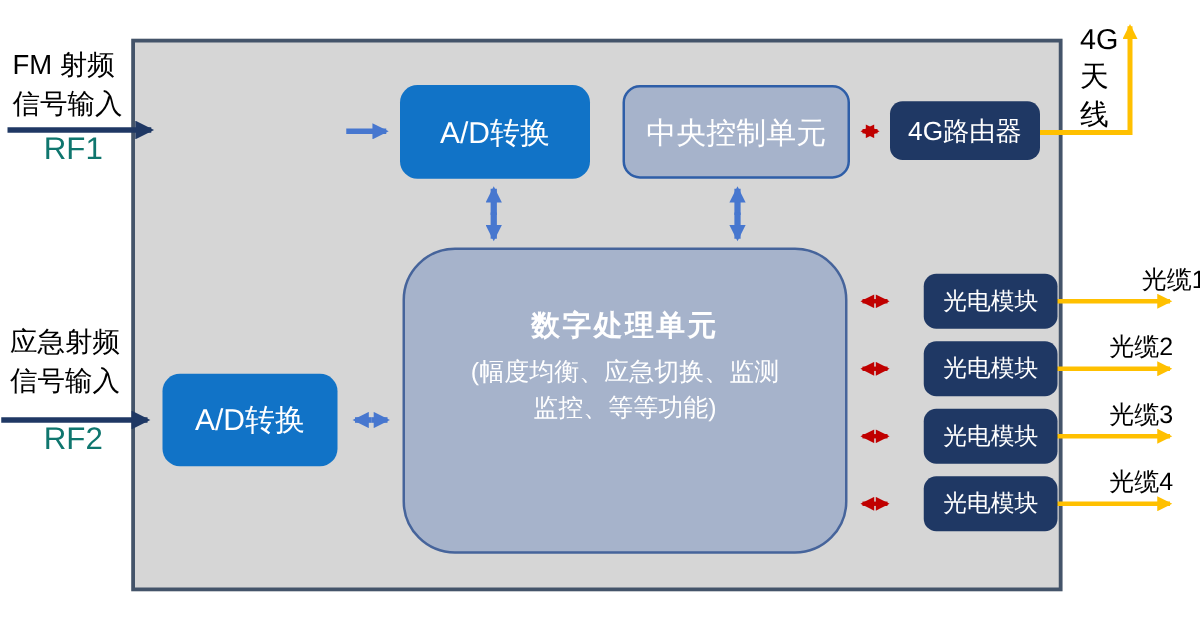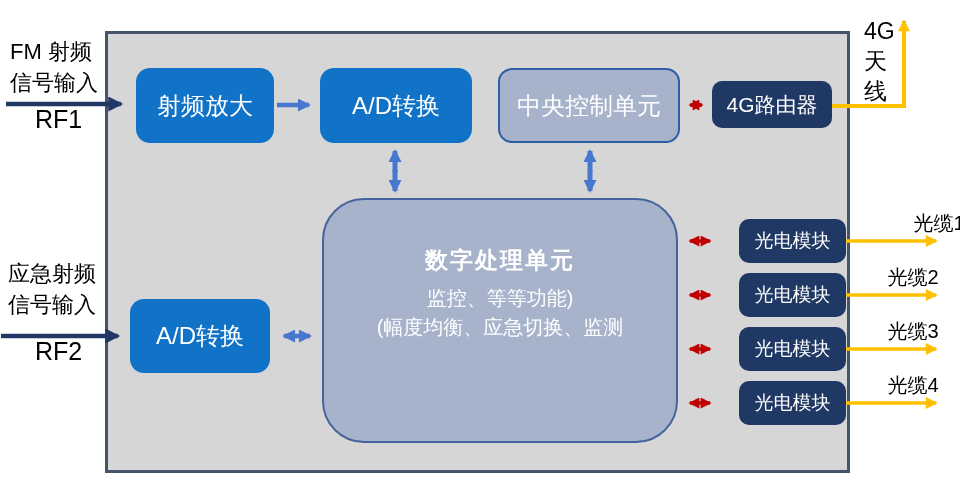--- a/index.html
+++ b/index.html
@@ -31,21 +31,21 @@
     display:flex;flex-direction:column;align-items:center;justify-content:center;
     padding-bottom:55px;color:#ffffff;text-align:center;
   }
   .dpu-title{font-size:23px;font-weight:bold;letter-spacing:2px;}
   .dpu-sub{font-size:20px;line-height:29px;margin-top:8px;}
   .oem{width:107px;height:44px;left:739px;font-size:19px;}
   .oem1{top:219px;} .oem2{top:273px;} .oem3{top:327px;} .oem4{top:381px;}
   .io-label{font-size:22px;line-height:31px;color:#000000;}
   .fm-label{left:10px;top:36px;}
   .em-label{left:8px;top:258px;}
-  .port{font-size:25px;color:#000000;}
+  .port{font-size:25px;color:#0f766e;}
   .rf1{left:35px;top:105px;}
   .rf2{left:35px;top:337px;}
   .antenna-label{left:864px;top:16px;font-size:23px;line-height:30px;color:#000;text-align:left;}
   .fiber-label{width:60px;left:883px;text-align:center;font-size:20px;color:#000;}
   .fb1{top:210px;margin-left:26px;} .fb2{top:264px;} .fb3{top:318px;} .fb4{top:372px;}
   .connector-layer{left:0;top:0;width:960px;height:500px;pointer-events:none;}
 </style>
 </head>
 <body>
 
@@ -127,31 +127,30 @@
     <div>信号输入</div>
   </div>
   <div class="abs port rf1">RF1</div>
 
   <div class="abs io-label em-label">
     <div>应急射频</div>
     <div>信号输入</div>
   </div>
   <div class="abs port rf2">RF2</div>
 
-  <div class="abs block blue-block rf-amp">射频放大</div>
   <div class="abs block blue-block adc-top">A/D转换</div>
   <div class="abs block slate-block ccu">中央控制单元</div>
   <div class="abs block navy-block router">4G路由器</div>
   <div class="abs block blue-block adc-bottom">A/D转换</div>
 
   <div class="abs dpu">
     <div class="dpu-title">数字处理单元</div>
     <div class="dpu-sub">
+      <div>(幅度均衡、应急切换、监测</div>
       <div>监控、等等功能)</div>
-      <div>(幅度均衡、应急切换、监测</div>
     </div>
   </div>
 
   <div class="abs block navy-block oem oem1">光电模块</div>
   <div class="abs block navy-block oem oem2">光电模块</div>
   <div class="abs block navy-block oem oem3">光电模块</div>
   <div class="abs block navy-block oem oem4">光电模块</div>
 
   <div class="abs antenna-label">
     <div>4G</div>

